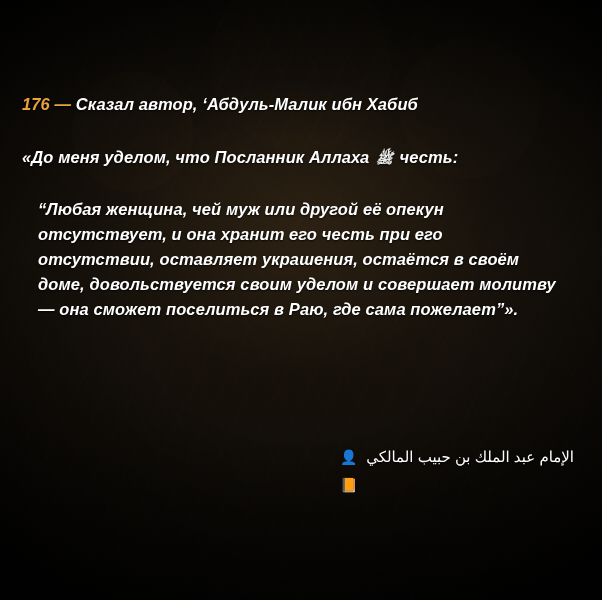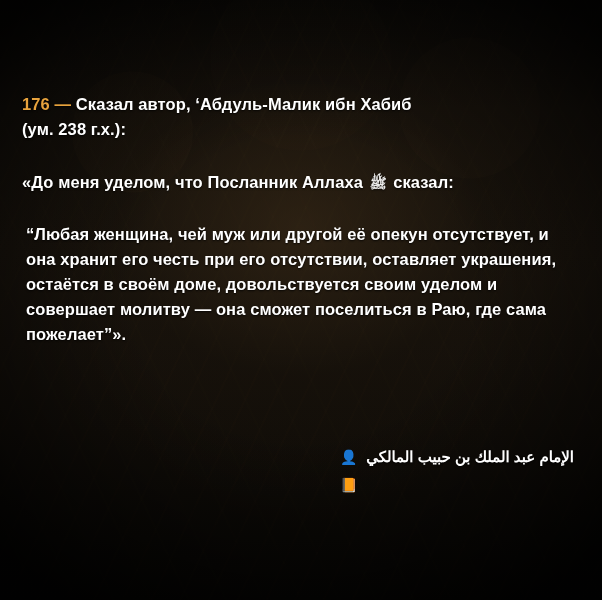--- a/index.html
+++ b/index.html
@@ -44,20 +44,21 @@
     pointer-events: none;
   }
 
   #content {
     position: absolute;
     left: 0; top: 0;
     width: 602px;
     height: 504px;
     box-sizing: border-box;
     padding: 92px 28px 0 22px;
+    font-style: italic;
   }
 
   .line {
     color: #ffffff;
     font-weight: bold;
     font-size: 16.5px;
     line-height: 25px;
     letter-spacing: 0.1px;
     text-shadow: 0 1px 2px rgba(0,0,0,0.8);
   }
@@ -67,21 +68,21 @@
     font-weight: bold;
   }
 
   .block-intro {
     margin: 0 0 28px 0;
   }
   .block-narration {
     margin: 0 0 26px 0;
   }
   .block-body {
-    margin: 4px;
+    margin: 16px;
     max-width: 560px;
   }
 
   .hadith-glyph {
     font-size: 14px;
     opacity: 0.92;
     padding: 0 2px;
   }
 
   #attribution {
@@ -95,21 +96,21 @@
     display: flex;
     flex-direction: row-reverse;
     align-items: center;
     justify-content: flex-start;
     gap: 8px;
     margin-bottom: 6px;
   }
   .attr-text {
     color: #ffffff;
     font-size: 15px;
-    font-weight: bold;
+    font-weight: normal;
     line-height: 22px;
     text-shadow: 0 1px 2px rgba(0,0,0,0.8);
   }
   .attr-icon {
     font-size: 14px;
     line-height: 22px;
   }
   .icon-person { color: #6fb0e8; }
   .icon-book { color: #e8a33d; }
 </style>
@@ -119,27 +120,26 @@
 <div id="card">
   <div id="texture"></div>
   <div id="vignette"></div>
 
   <div id="content">
 
     <div class="block-intro line">
       <span class="num">176</span>
       <span class="num">—</span>
       <span>Сказал автор, ‘Абдуль-Малик ибн Хабиб</span><br>
-      <span>(ум. 238 г.х.):</span>
     </div>
 
     <div class="block-narration line">
       <span>«До меня уделом, что Посланник Аллаха</span>
       <span class="hadith-glyph">ﷺ</span>
-      <span>сказал:</span>
+      <span>честь:</span>
     </div>
 
     <div class="block-body line">“Любая женщина, чей муж или другой её опекун отсутствует, и она хранит его честь при его отсутствии, оставляет украшения, остаётся в своём доме, довольствуется своим уделом и совершает молитву — она сможет поселиться в Раю, где сама пожелает”».</div>
 
   </div>
 
   <div id="attribution">
     <div class="attr-row">
       <span class="attr-icon icon-person">👤</span>
       <span class="attr-text">الإمام عبد الملك بن حبيب المالكي</span>

